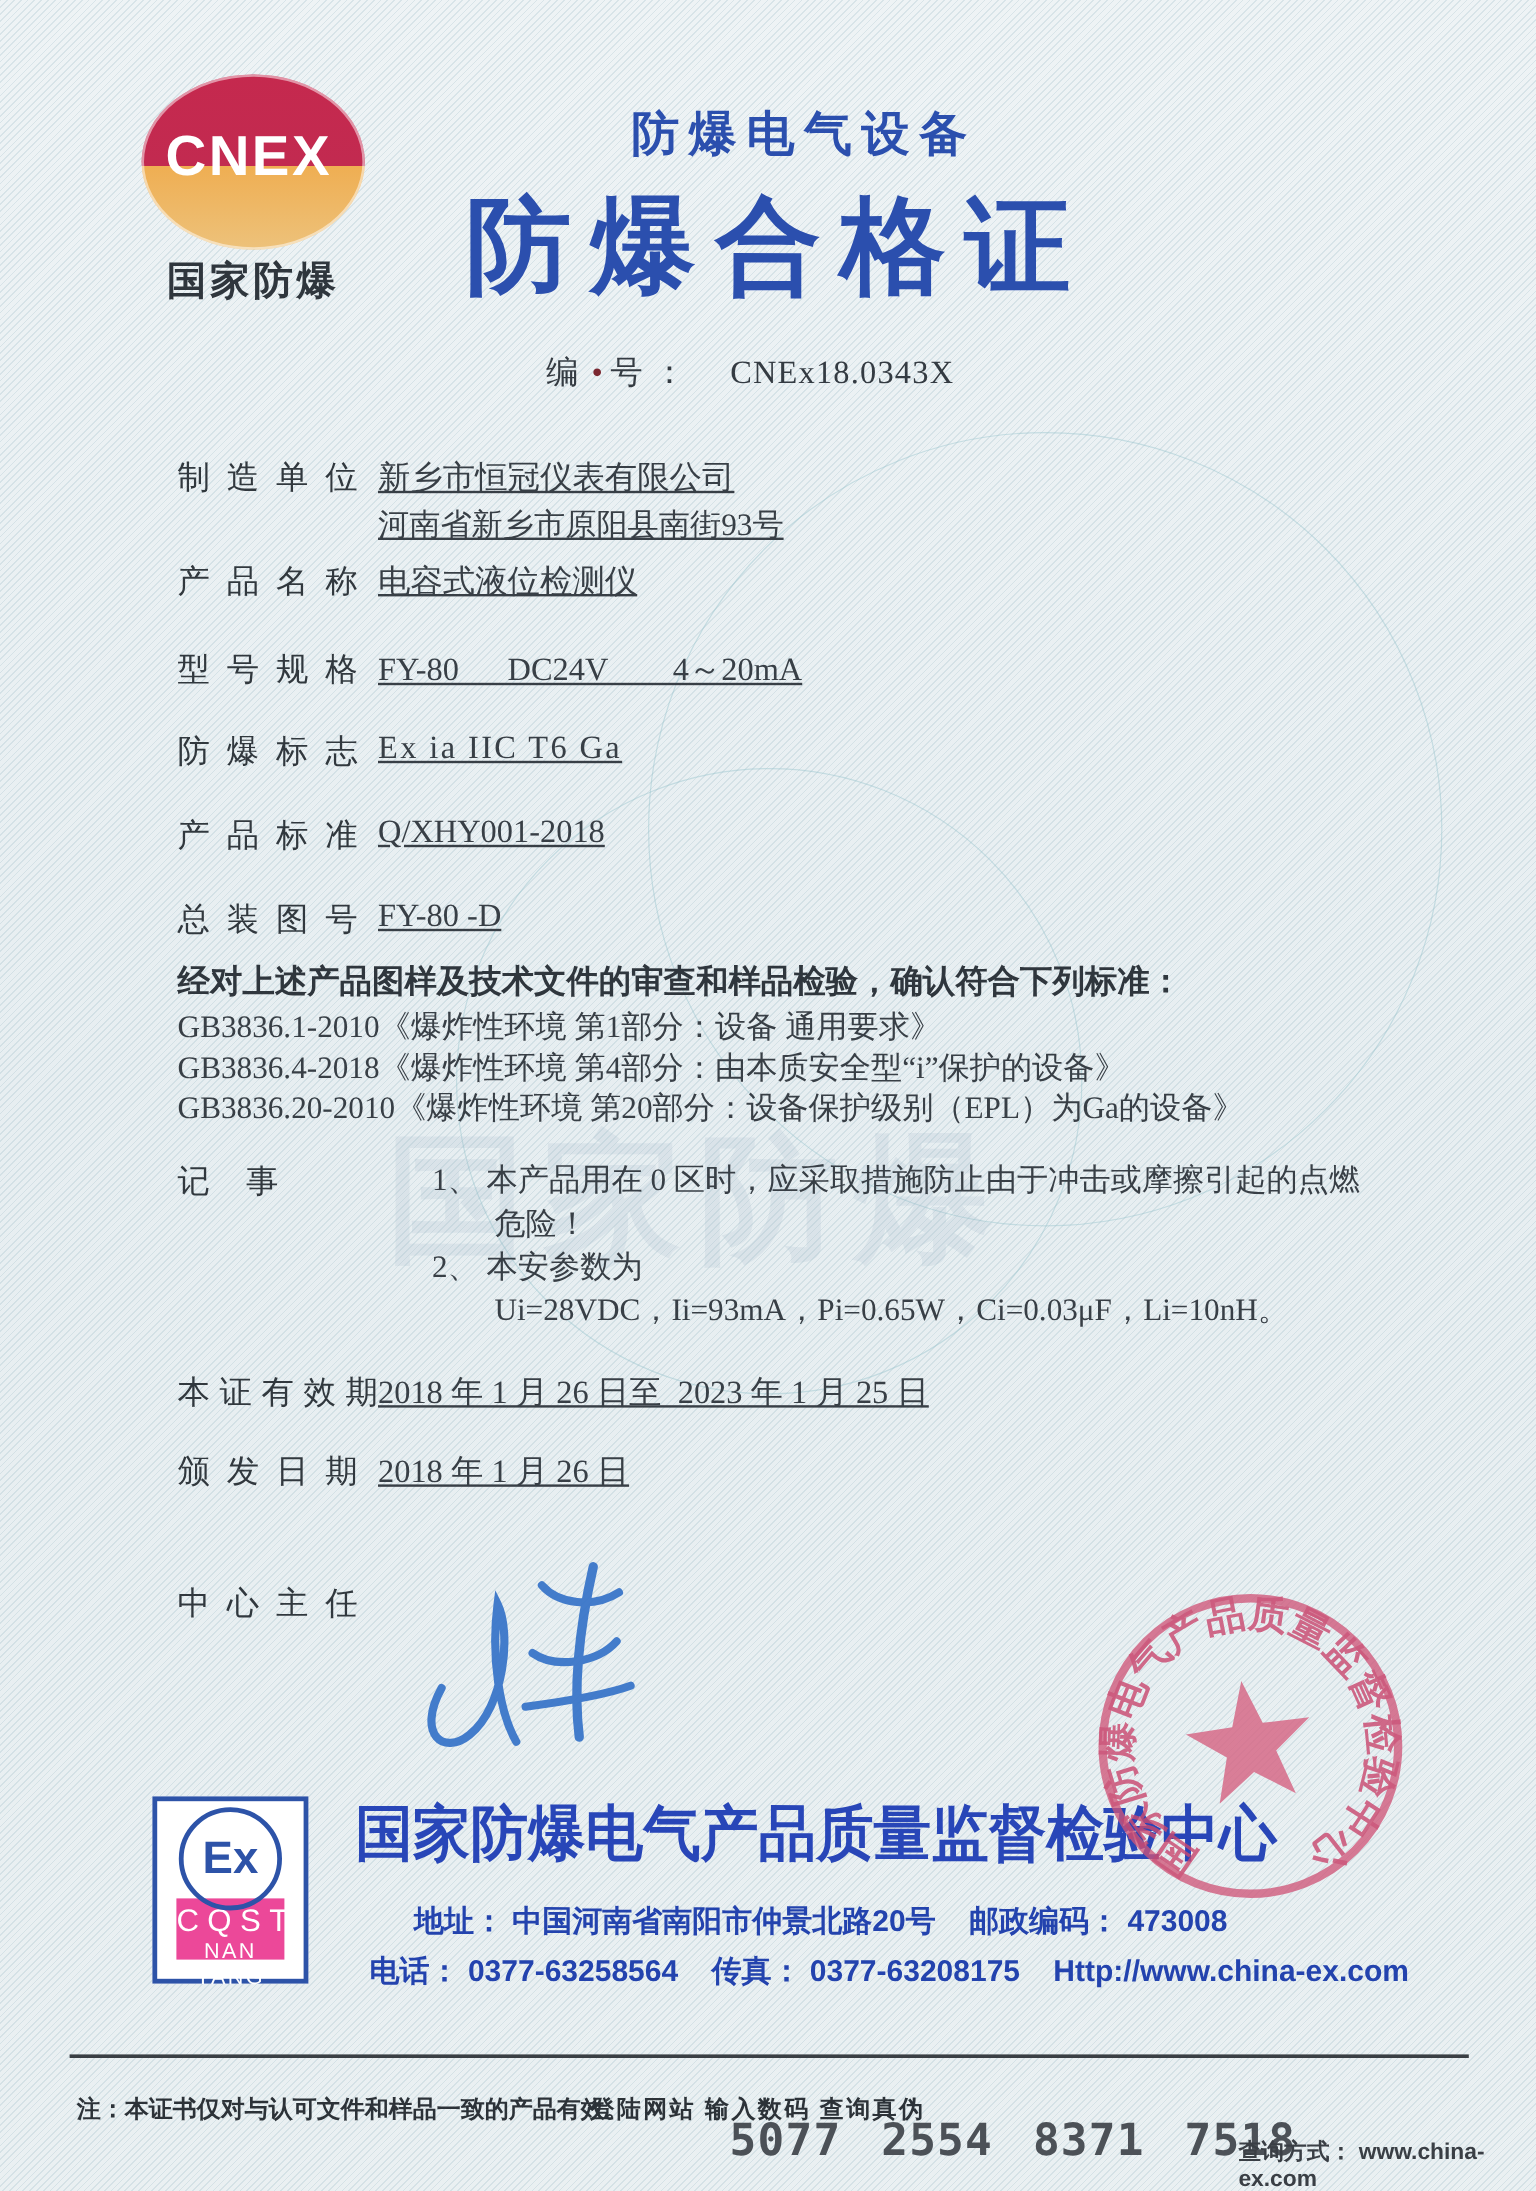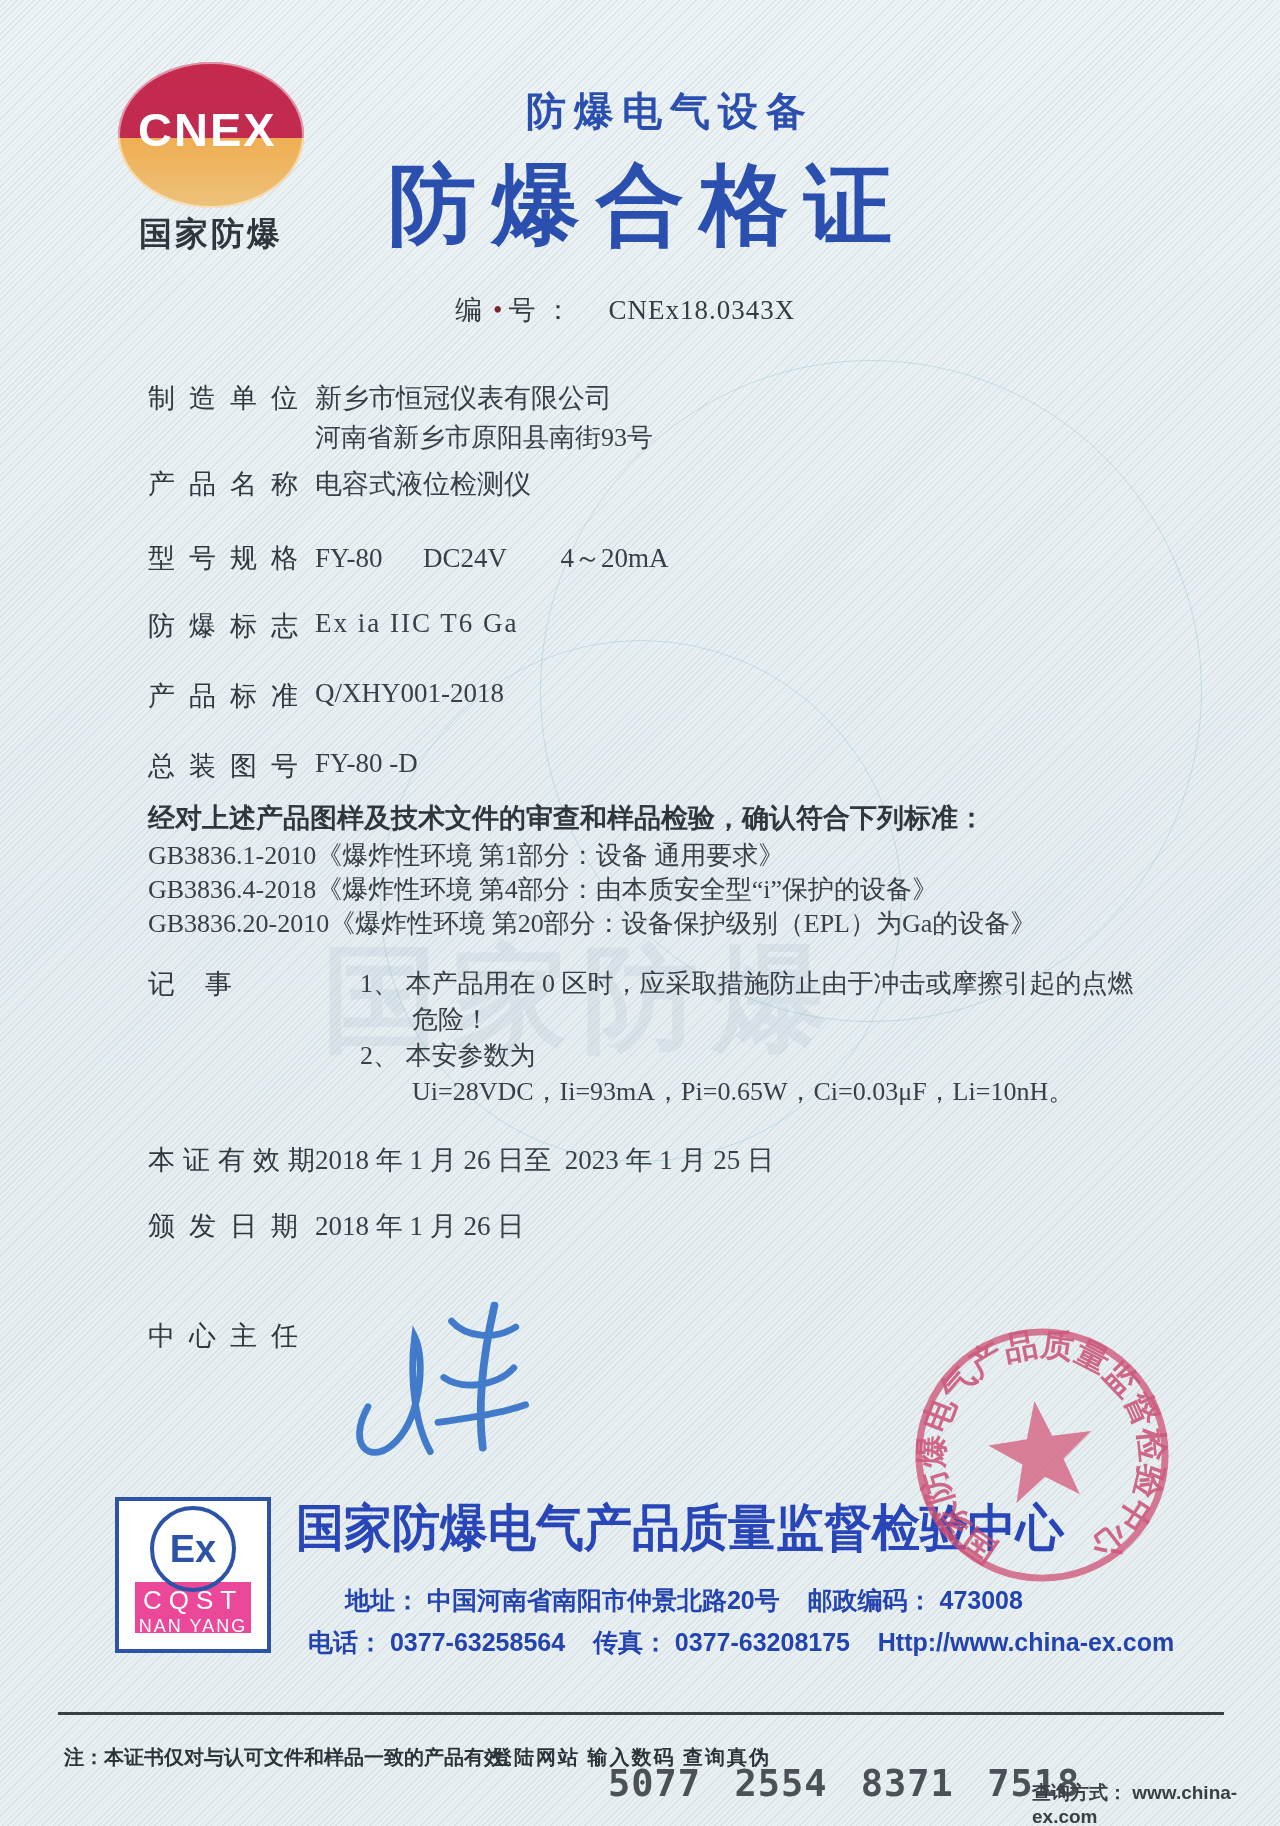--- a/index.html
+++ b/index.html
@@ -40,30 +40,30 @@
   .main-title{left:0;right:0;top:146px;text-align:center;font-size:88px;font-weight:bold;color:#2b4fae;letter-spacing:16px;
     font-family:"Liberation Sans","DejaVu Sans",sans-serif;padding-left:16px;}
   .cert-no-row{left:455px;top:292px;font-size:27px;}
   .cert-no-label{letter-spacing:9px;}
   .cert-no-dot{color:#7a2730;margin:0 6px 0 2px;}
   .cert-no-value{margin-left:28px;letter-spacing:1px;}
   
   .flabel{left:148px;font-size:27px;letter-spacing:14px;color:#31383e;}
   .flabel5{letter-spacing:8px;}
   .flabel2{letter-spacing:30px;}
-  .fvalue{left:315px;font-size:27px;color:#383f46;}
+  .fvalue{left:315px;font-size:27px;color:#383f46;text-decoration:underline;}
   .small26{font-size:26px;}
   .gbline{left:148px;font-size:26px;color:#383f46;}
   .noteitem{font-size:26px;color:#383f46;}
   
   .sig{left:318px;top:1292px;width:240px;height:175px;}
   
   .stamp{left:903px;top:1316px;width:278px;height:278px;z-index:3;opacity:0.9;}
   
-  .ex-box{left:115px;top:1497px;width:156px;height:156px;border:4px solid #2d53a8;background:#fff;box-sizing:border-box;padding:16px;z-index:2;}
+  .ex-box{left:127px;top:1497px;width:130px;height:156px;border:4px solid #2d53a8;background:#fff;box-sizing:border-box;padding:16px;z-index:2;}
   .ex-top{position:relative;height:56%;}
   .ex-circle{position:absolute;left:50%;top:50%;transform:translate(-50%,-50%);width:78px;height:78px;border:4px solid #2d53a8;border-radius:50%;
     display:flex;align-items:center;justify-content:center;}
   .ex-mark{color:#2d53a8;font-weight:bold;font-size:38px;font-family:"Liberation Sans","DejaVu Sans",sans-serif;}
   .ex-band{height:44%;background:#ec4899;color:#fff;text-align:center;font-family:"Liberation Sans","DejaVu Sans",sans-serif;}
   .ex-band .l1{font-size:26px;letter-spacing:7px;padding-top:3px;}
   .ex-band .l2{font-size:18px;letter-spacing:2px;}
   
   .institute{left:296px;top:1496px;font-size:48px;font-weight:bold;color:#2846b8;letter-spacing:0px;z-index:2;
     font-family:"Liberation Serif","DejaVu Serif",serif;transform:scaleY(1.05);}

